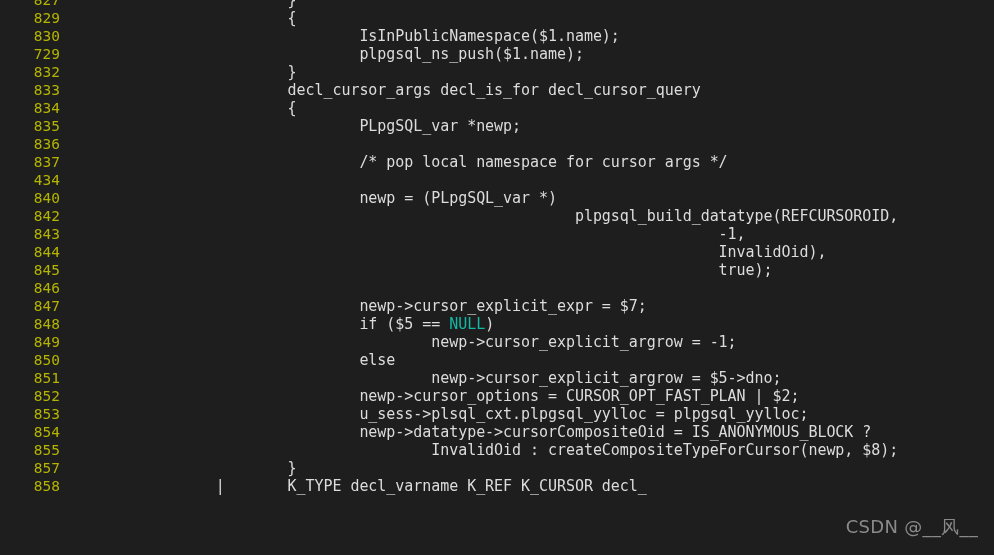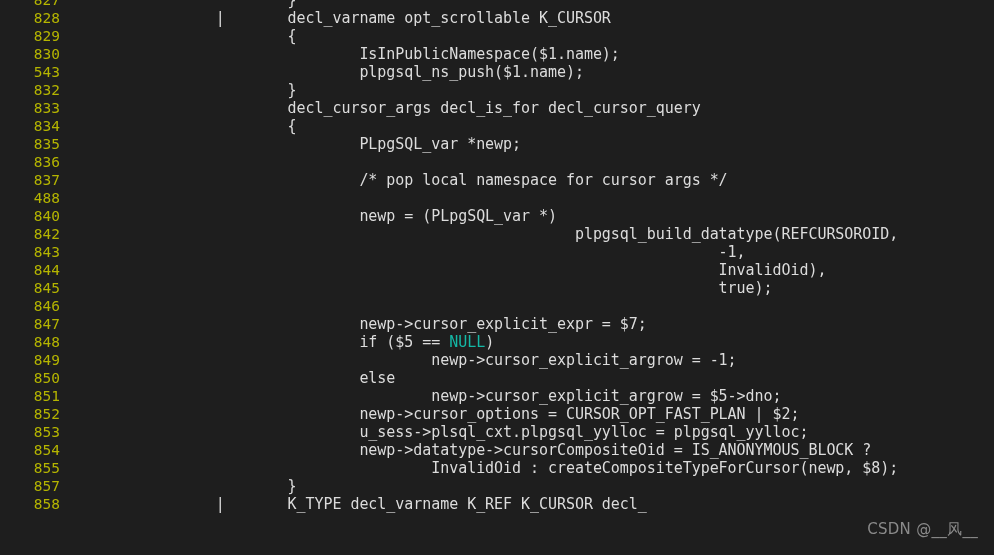--- a/index.html
+++ b/index.html
@@ -59,43 +59,42 @@
   .kw-null {
     color: #14b8a6;
   }
 
   #watermark {
     position: absolute;
     right: 10px;
     bottom: 16px;
     color: #8a8a8a;
     font-family: "DejaVu Sans", "Liberation Sans", sans-serif;
-    font-size: 15px;
+    font-size: 18px;
     letter-spacing: 0.3px;
     user-select: none;
   }
 </style>
 </head>
 <body>
 
 <div id="code-viewer">
 
   <div class="code-lines">
       <div class="code-line"><span class="ln">827</span><span class="code">                        }</span></div>
-      <div class="code-line"><span class="ln">828</span><span class="code">                |       decl_varname opt_scrollable K_CURSOR</span></div>
       <div class="code-line"><span class="ln">829</span><span class="code">                        {</span></div>
       <div class="code-line"><span class="ln">830</span><span class="code">                                IsInPublicNamespace($1.name);</span></div>
-      <div class="code-line"><span class="ln">543</span><span class="code">                                plpgsql_ns_push($1.name);</span></div>
+      <div class="code-line"><span class="ln">729</span><span class="code">                                plpgsql_ns_push($1.name);</span></div>
       <div class="code-line"><span class="ln">832</span><span class="code">                        }</span></div>
       <div class="code-line"><span class="ln">833</span><span class="code">                        decl_cursor_args decl_is_for decl_cursor_query</span></div>
       <div class="code-line"><span class="ln">834</span><span class="code">                        {</span></div>
       <div class="code-line"><span class="ln">835</span><span class="code">                                PLpgSQL_var *newp;</span></div>
       <div class="code-line"><span class="ln">836</span><span class="code"></span></div>
       <div class="code-line"><span class="ln">837</span><span class="code">                                /* pop local namespace for cursor args */</span></div>
-      <div class="code-line"><span class="ln">488</span><span class="code"></span></div>
+      <div class="code-line"><span class="ln">434</span><span class="code"></span></div>
       <div class="code-line"><span class="ln">840</span><span class="code">                                newp = (PLpgSQL_var *)</span></div>
       <div class="code-line"><span class="ln">842</span><span class="code">                                                        plpgsql_build_datatype(REFCURSOROID,</span></div>
       <div class="code-line"><span class="ln">843</span><span class="code">                                                                        -1,</span></div>
       <div class="code-line"><span class="ln">844</span><span class="code">                                                                        InvalidOid),</span></div>
       <div class="code-line"><span class="ln">845</span><span class="code">                                                                        true);</span></div>
       <div class="code-line"><span class="ln">846</span><span class="code"></span></div>
       <div class="code-line"><span class="ln">847</span><span class="code">                                newp-&gt;cursor_explicit_expr = $7;</span></div>
       <div class="code-line"><span class="ln">848</span><span class="code"><span>                                if ($5 == </span><span class="kw-null">NULL</span><span>)</span></span></div>
       <div class="code-line"><span class="ln">849</span><span class="code">                                        newp-&gt;cursor_explicit_argrow = -1;</span></div>
       <div class="code-line"><span class="ln">850</span><span class="code">                                else</span></div>

